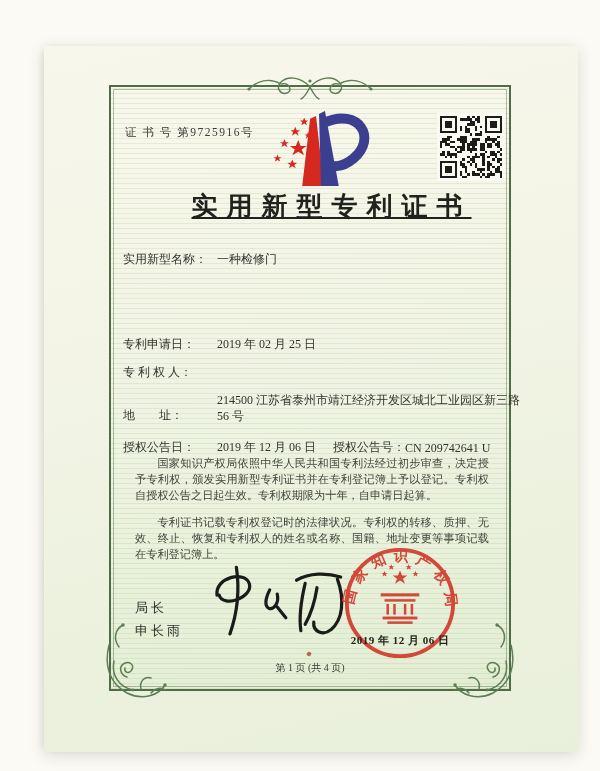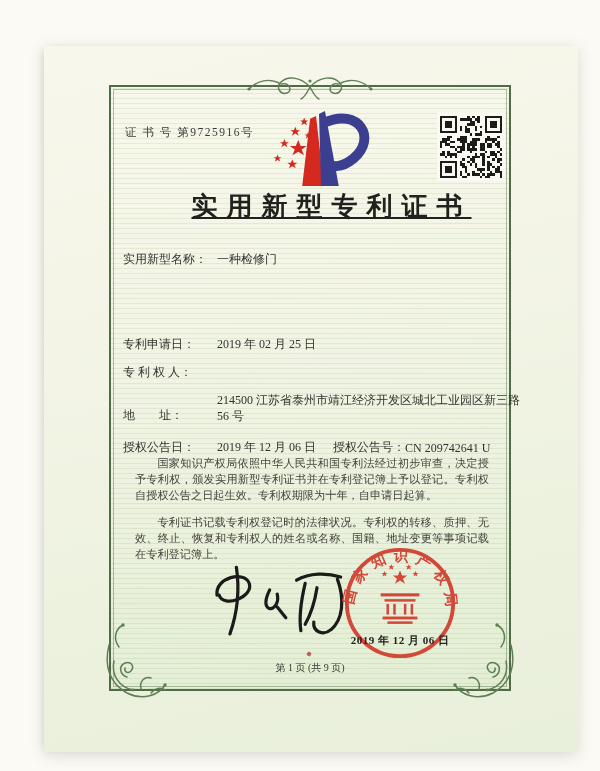--- a/index.html
+++ b/index.html
@@ -361,20 +361,24 @@
       <span class="val w1">2019 年 12 月 06 日</span>
       <span class="lab" style="width:auto;flex:0 0 auto">授权公告号：</span>
       <span class="val">CN 209742641 U</span>
     </div>
 
     <div class="paras">
       <p>国家知识产权局依照中华人民共和国专利法经过初步审查，决定授予专利权，颁发实用新型专利证书并在专利登记簿上予以登记。专利权自授权公告之日起生效。专利权期限为十年，自申请日起算。</p>
       <p>专利证书记载专利权登记时的法律状况。专利权的转移、质押、无效、终止、恢复和专利权人的姓名或名称、国籍、地址变更等事项记载在专利登记簿上。</p>
     </div>
 
+    <div class="director">
+      <div>局长</div>
+      <div>申长雨</div>
+    </div>
 
     <svg class="sig" viewBox="0 0 150 80" stroke="#1b1b19" fill="none" stroke-width="3" stroke-linecap="round">
       <path d="M22,30 C20,13 48,7 52,19 C56,32 28,42 24,30"></path>
       <path d="M40,4 C43,24 41,46 34,66"></path>
       <path d="M71,25 C67,33 66,40 70,42 C75,44 80,37 78,29"></path>
       <path d="M78,41 L86,51"></path>
       <path d="M96,16 C108,9 124,9 137,13"></path>
       <path d="M104,19 C100,36 98,50 100,63"></path>
       <path d="M134,15 C141,34 139,53 128,62 C121,68 111,64 112,55"></path>
       <path d="M115,23 C113,36 109,48 104,57"></path>
@@ -401,16 +405,16 @@
         <rect x="53" y="61" width="2.6" height="11"></rect>
         <rect x="64" y="61" width="2.6" height="11"></rect>
         <rect x="71" y="61" width="2.6" height="11"></rect>
         <rect x="42" y="74" width="36" height="3"></rect>
         <rect x="47" y="79" width="26" height="2.6"></rect>
       </g>
     </svg>
     <div class="seal-date">2019 年 12 月 06 日</div>
 
     <div class="speck"></div>
-    <div class="page-info">第 1 页 (共 9 页)</div>
+    <div class="page-info">第 1 页 (共 4 页)</div>
   </div>
 
 </div>
 
 </body></html>

